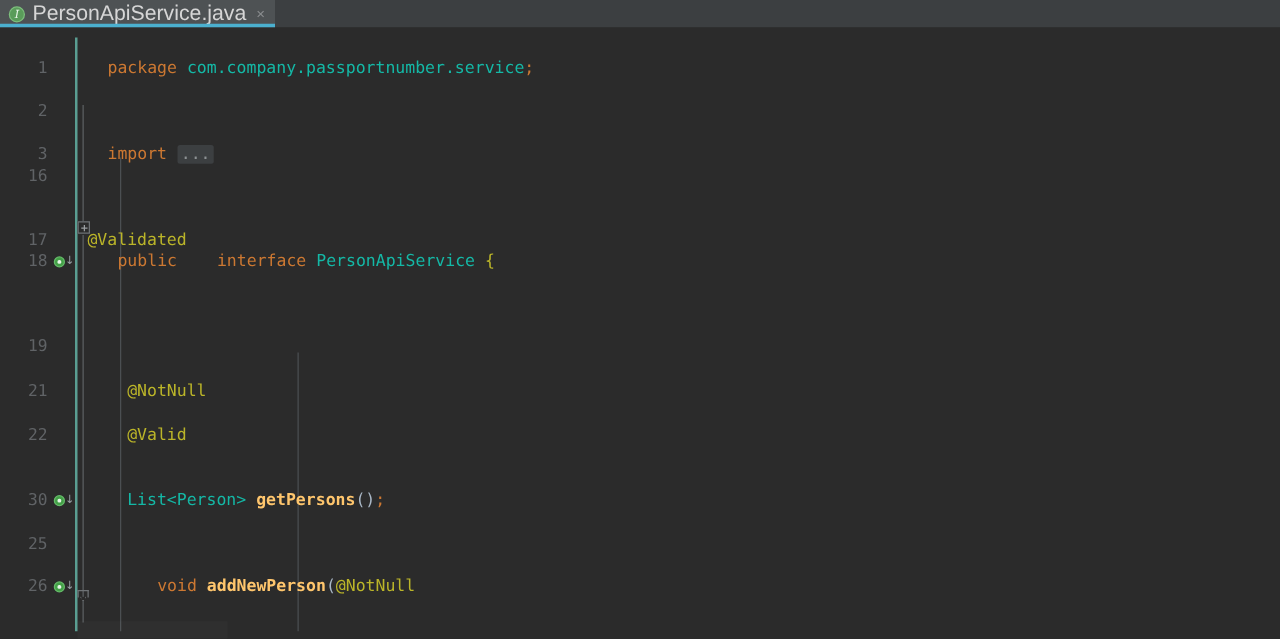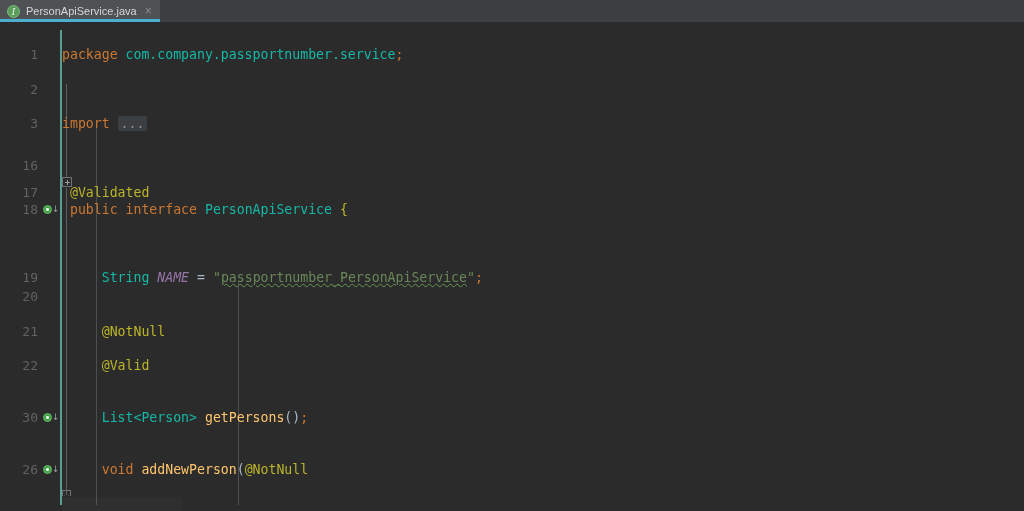--- a/index.html
+++ b/index.html
@@ -47,21 +47,21 @@
     font-family: "DejaVu Serif", serif;
     font-size: 9px;
     line-height: 13px;
     text-align: center;
     box-sizing: border-box;
     flex: none;
     font-style: italic;
   }
   .tab-title {
     font-family: "Liberation Sans", sans-serif;
-    font-size: 11px;
+    font-size: 17px;
     color: #d6d6d6;
     white-space: nowrap;
   }
   .tab-close {
     font-family: "Liberation Sans", sans-serif;
     font-size: 12px;
     color: #8a8d8f;
     line-height: 1;
     padding-left: 2px;
   }
@@ -194,26 +194,26 @@
   }
 
   
   .iguide {
     position: absolute;
     width: 1px;
     background: #4b4f52;
   }
 
   
-  .kw    { color: #cc7832; }          
+  .kw    { color: #cc7832; margin-left: 24px; }          
   .plain { color: #14b8a6; }
   .ann   { color: #bbb529; text-align: center; }          
   .str   { color: #6a8759; }          
   .stat  { color: #9876aa; font-style: italic; }  
-  .mth   { color: #ffc66d; }          
+  .mth   { color: #ffc66d; font-weight: bold; }          
   .brace { color: #bbb529; }          
   .semi  { color: #cc7832; }
   .punct { color: #a9b7c6; }          
   .fold  { background: #3c3f41; color: #8d9193; border-radius: 2px; padding: 0 3px; }
 
   .typo {
     text-decoration: underline;
     text-decoration-style: wavy;
     text-decoration-color: #629755;
     text-decoration-thickness: 1px;
@@ -261,47 +261,42 @@
       <span class="ln">2</span>
       <span class="code"></span>
     </div>
 
     <div class="row" style="top:58.6px">
       <span class="ln">3</span>
       <span class="foldmark plus" style="top:62px"></span>
       <span class="code"><span class="kw">import</span> <span class="fold">...</span></span>
     </div>
 
-    <div class="row" style="top:83px">
+    <div class="row" style="top:59px">
       <span class="ln">16</span>
       <span class="code"></span>
     </div>
 
     <div class="row" style="top:93.2px">
       <span class="ln">17</span>
       <span class="code"> <span class="ann">@Validated</span></span>
     </div>
 
     <div class="row" style="top:93px">
       <span class="ln">18</span>
       <span class="gutter-icon">
         <span class="gi-circle"></span><span class="gi-dot"></span><span class="gi-arrow">↓</span>
       </span>
       <span class="code"> <span class="kw">public</span> <span class="kw">interface</span> <span class="plain">PersonApiService</span> <span class="brace">{</span></span>
     </div>
 
     <div class="row" style="top:143px">
       <span class="ln">19</span>
-      <span class="code">     <span class="plain">String</span> <span class="stat">NAME</span> <span class="punct">=</span> <span class="str">"</span><span class="str typo">passportnumber_PersonApiService</span><span class="str">"</span><span class="semi">;</span></span>
-    </div>
-
-    <div class="row" style="top:145.1px">
-      <span class="ln">20</span>
-      <span class="code"></span>
-    </div>
+    </div>
+
 
     <div class="row" style="top:162.4px">
       <span class="ln">21</span>
       <span class="foldmark tri" style="top:166px"></span>
       <span class="code">     <span class="ann">@NotNull</span></span>
     </div>
 
     <div class="row" style="top:179.7px">
       <span class="ln">22</span>
       <span class="code">     <span class="ann">@Valid</span></span>
@@ -309,20 +304,24 @@
 
 
     <div class="row" style="top:214.3px">
       <span class="ln">30</span>
       <span class="gutter-icon">
         <span class="gi-circle"></span><span class="gi-dot"></span><span class="gi-arrow">↓</span>
       </span>
       <span class="code">     <span class="plain">List&lt;Person&gt;</span> <span class="mth">getPersons</span><span class="punct">()</span><span class="semi">;</span></span>
     </div>
 
+    <div class="row" style="top:231.6px">
+      <span class="ln">25</span>
+      <span class="code"></span>
+    </div>
 
     <div class="row" style="top:248.9px">
       <span class="ln">26</span>
       <span class="gutter-icon">
         <span class="gi-circle"></span><span class="gi-dot"></span><span class="gi-arrow">↓</span>
       </span>
       
       <span class="code">     <span class="kw">void</span> <span class="mth">addNewPerson</span><span class="punct">(</span><span class="ann">@NotNull</span></span>
     </div>
 

